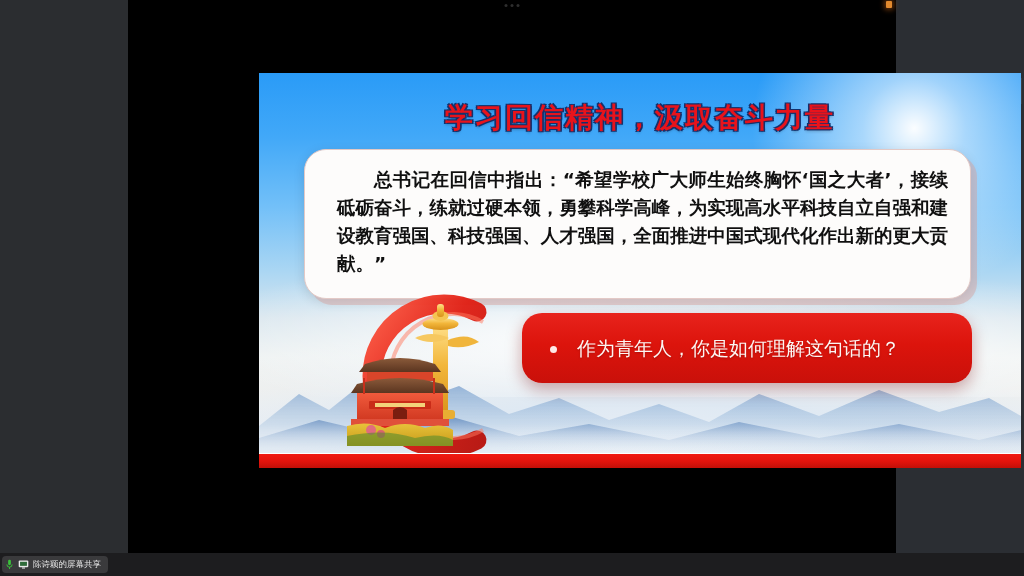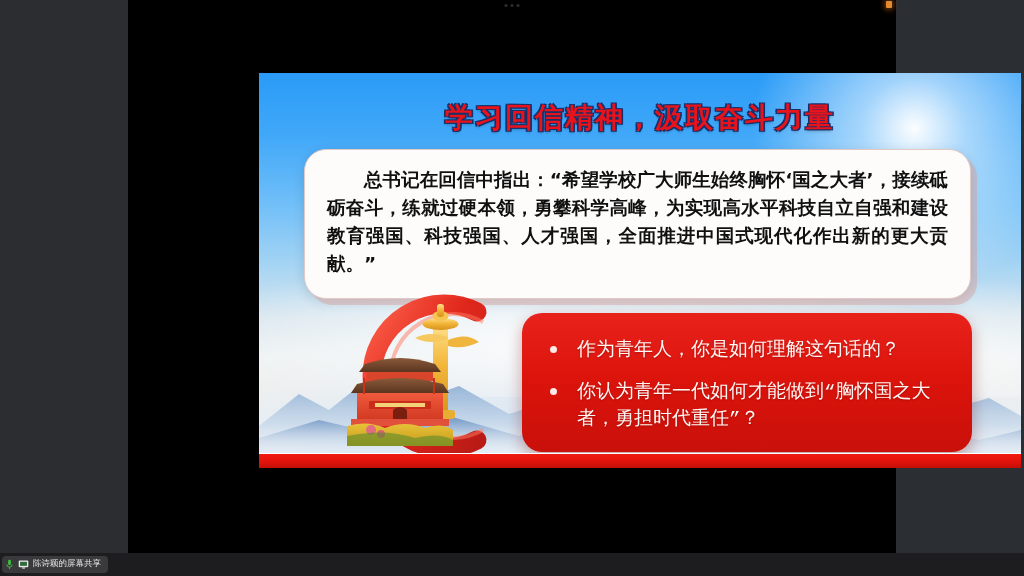--- a/index.html
+++ b/index.html
@@ -102,21 +102,21 @@
     color:#e8131b;
     text-shadow:
       -1.4px -1.4px 0 #16306b,  1.4px -1.4px 0 #16306b,
       -1.4px  1.4px 0 #16306b,  1.4px  1.4px 0 #16306b,
        0 2px 3px rgba(0,0,0,.25);
   }
 
   
   .quote-card {
     position:absolute; left:45px; top:76px; width:667px;
-    padding:16px 22px 20px 22px;
+    padding:16px 22px 20px 32px;
     background:#fdfcfb;
     border:1.5px solid #e3c9c6;
     border-radius:22px;
     box-shadow:6px 6px 0 rgba(216,160,156,.45), 0 3px 12px rgba(0,0,0,.12);
   }
   .quote-text {
     font-family:"DejaVu Sans","Liberation Sans",sans-serif;
     font-size:18.5px; font-weight:bold; line-height:1.52;
     color:#101010; text-align:justify; text-indent:2em;
     word-break:break-all;
@@ -156,21 +156,21 @@
   }
   .share-pill {
     position:absolute; left:2px; top:3px; height:17px;
     display:flex; align-items:center; gap:4px;
     padding:0 7px 0 3px;
     background:#3a3a3c; border-radius:4px;
   }
   .mic-ic { width:9px; height:11px; display:block; }
   .mon-ic { width:11px; height:9px; display:block; }
   .share-label {
-    font-family:Liberation Mono, monospace;
+    font-family:Liberation Serif, serif;
     font-size:8.5px; color:#e6e6e6; white-space:nowrap; line-height:1;
   }
 </style>
 </head>
 <body>
 
 <div id="app">
 
   <div class="left-rail"></div>
 
@@ -281,24 +281,20 @@
             <circle cx="26" cy="84" r="4" fill="#d94f7d" opacity=".8"></circle>
             <path d="M-8,86 Q30,78 60,88 Q84,82 98,90 L98,96 L-8,96 Z" fill="#4e8a2e" opacity=".55"></path>
           </g>
         </svg>
       </div>
 
       <div class="qbox">
         <div class="q-item">
           <span class="q-bullet"></span>
           <span class="q-text">作为青年人，你是如何理解这句话的？</span>
-        </div>
-        <div class="q-item">
-          <span class="q-bullet"></span>
-          <span class="q-text">你认为青年一代如何才能做到“胸怀国之大者，勇担时代重任”？</span>
         </div>
       </div>
 
       <div class="slide-footbar"></div>
     </div>
   </div>
 
   <div class="taskbar">
     <div class="share-pill">
       <svg class="mic-ic" viewBox="0 0 12 16">

